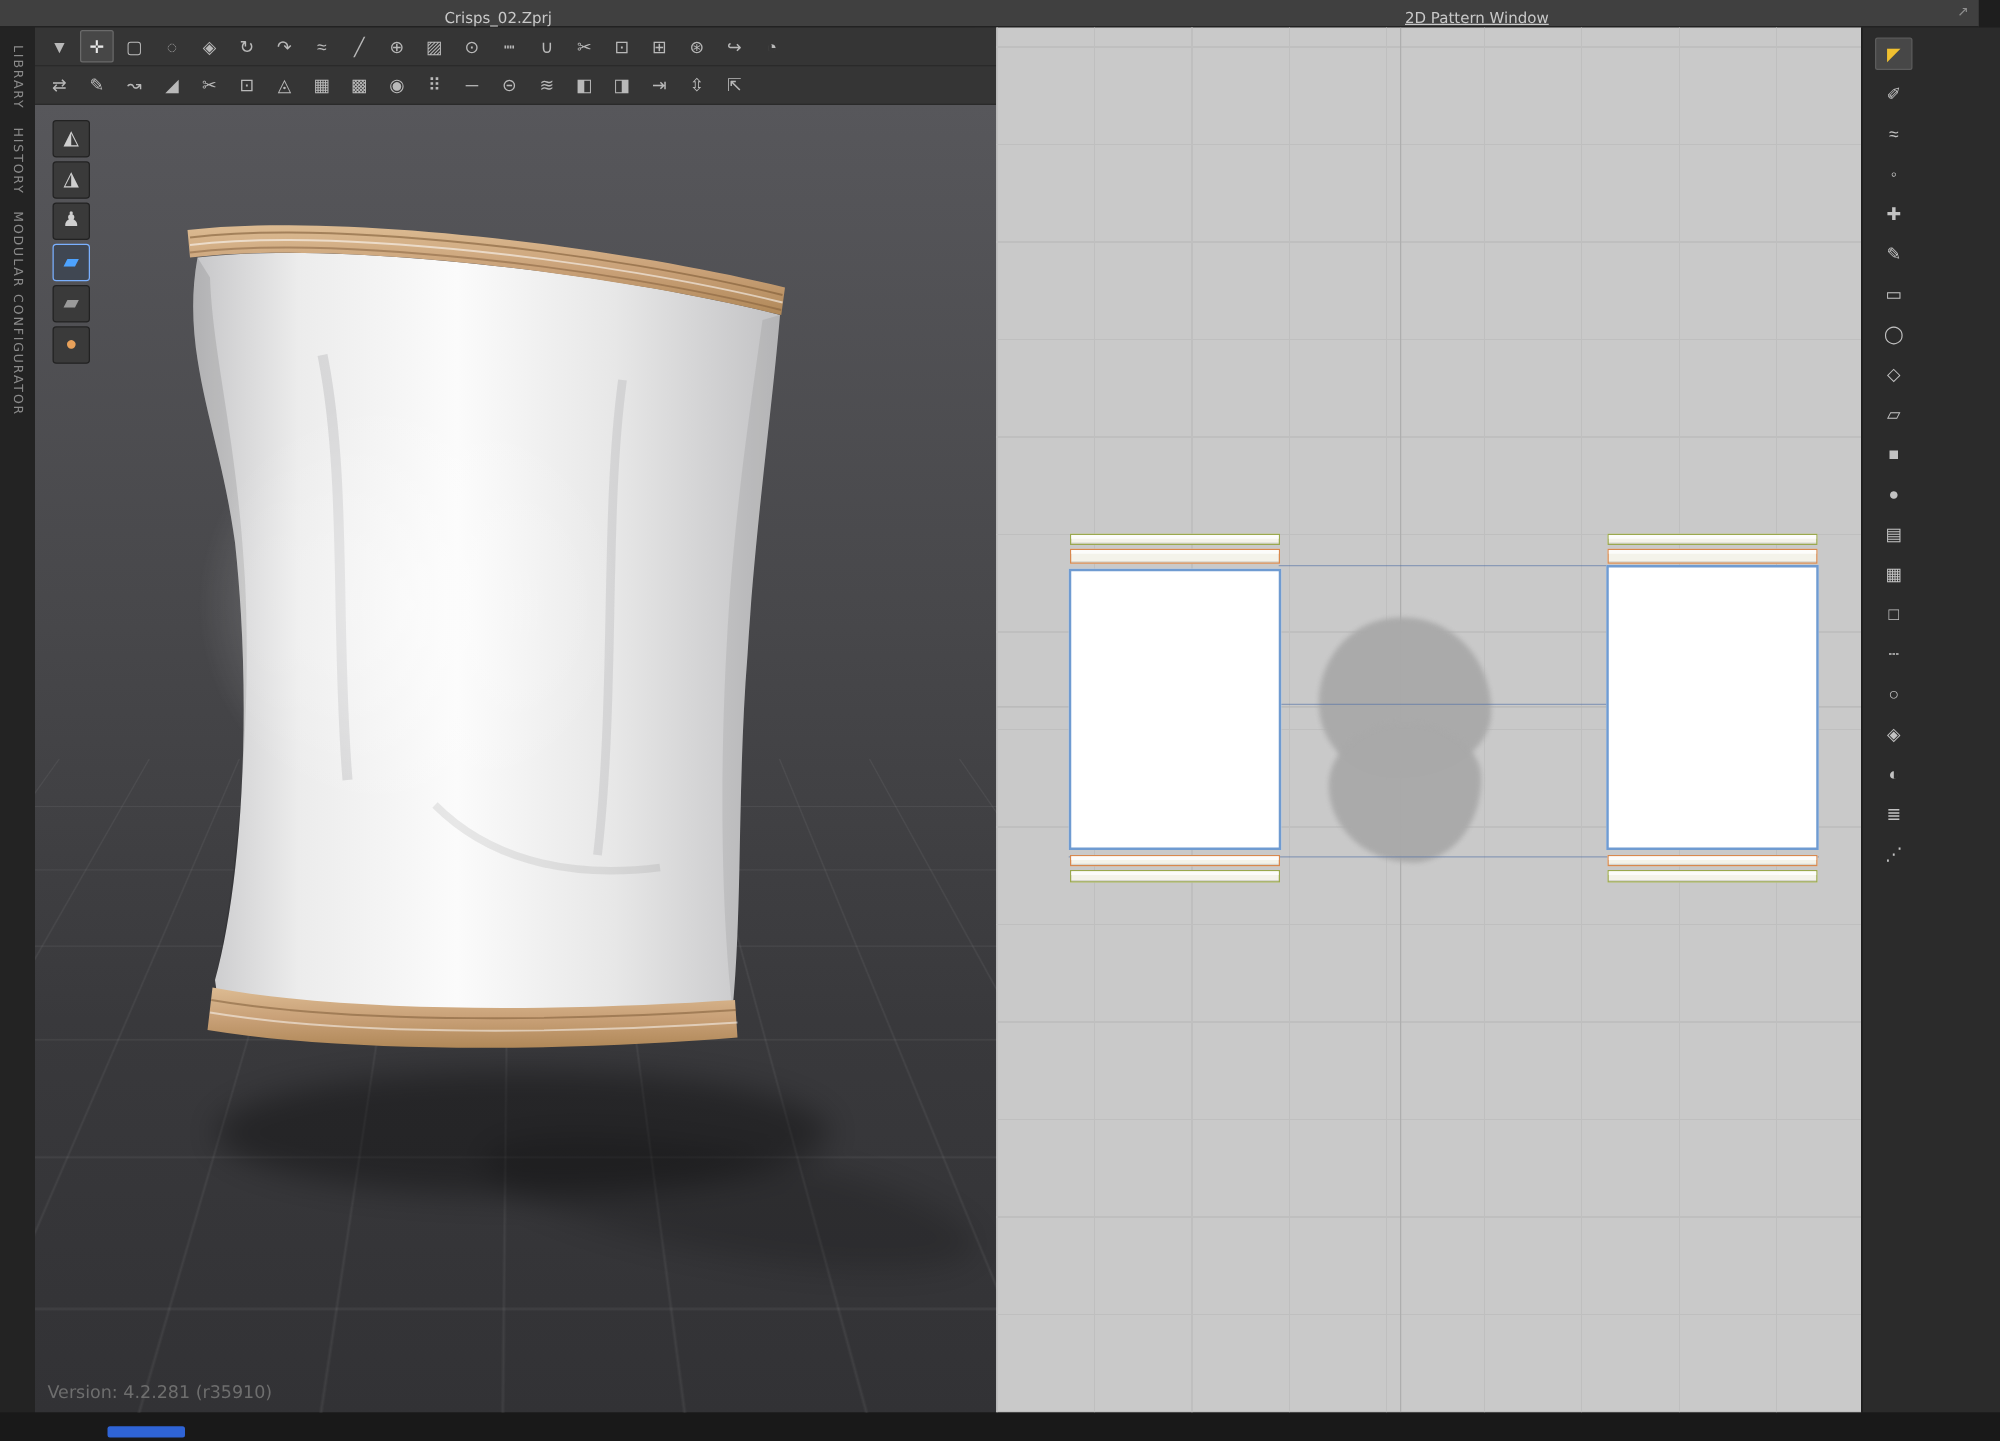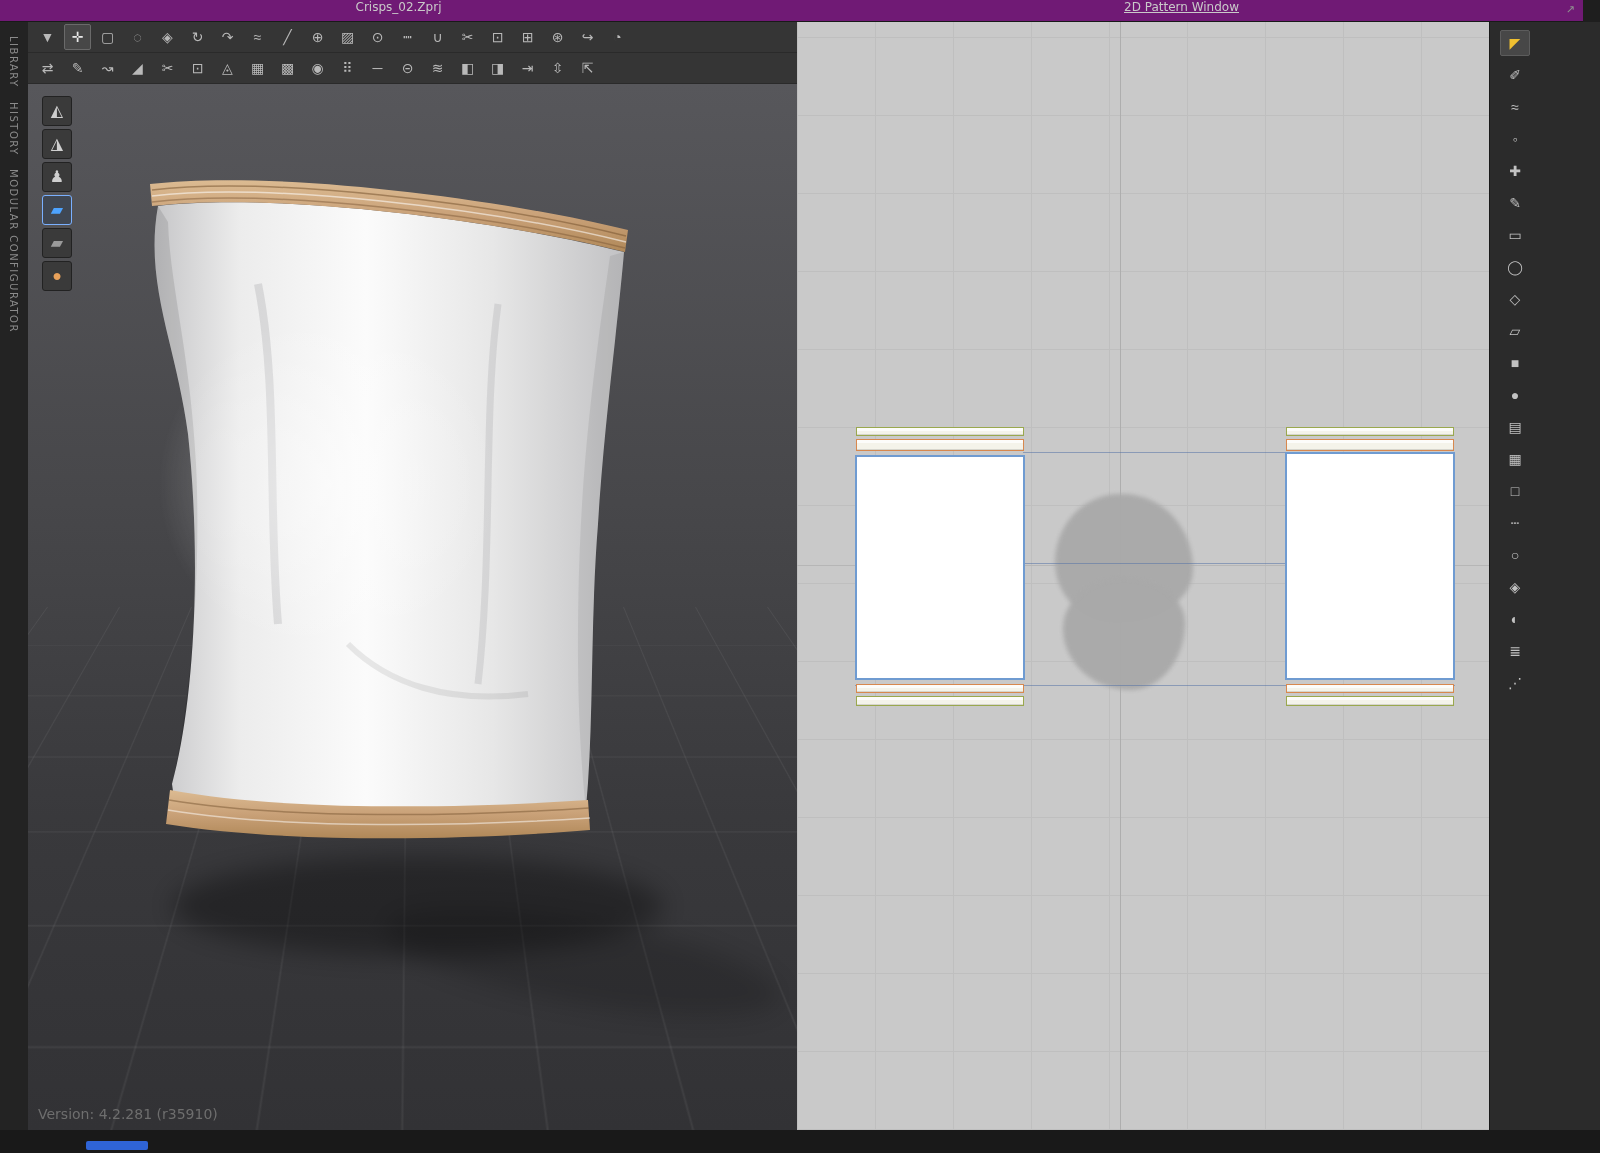--- a/index.html
+++ b/index.html
@@ -1,22 +1,22 @@
 <!DOCTYPE html>
 <html style="--pattern-border: #6f9bd1; --seam-green: #9aa84e; --seam-orange: #d8884e; --accent-yellow: #f0c030; --taskbar-pill: #2f64d6; --seal-tan: #c9a178;"><head>
 <meta charset="utf-8">
 <style>
   * { margin:0; padding:0; box-sizing:border-box; }
   html,body { width:1600px; height:1153px; overflow:hidden; background:#1e1e1e;
     font-family:"DejaVu Sans","Liberation Sans",sans-serif; }
   #app { position:relative; width:1600px; height:1153px; background:#1e1e1e; }
 
   
-  .titlebar { position:absolute; top:0; height:22px; background:#701a75;
-    border-bottom:1px solid #191919; display:flex; align-items:flex-start; justify-content:center;
+  .titlebar { position:absolute; top:0; height:22px; background:#404040;
+    border-bottom:1px solid #191919; display:flex; align-items:flex-end; justify-content:center;
     color:#c9c9c9; font-size:12px; }
   .titlebar .popout { position:absolute; right:8px; top:3px; color:#8f8f8f; font-size:11px; cursor:pointer; }
   #titlebar-left { left:0; width:797px; }
   #titlebar-right { left:780px; width:803px;text-decoration:underline; }
 
   
   #side-strip { position:absolute; left:0; top:22px; width:28px; height:1108px; background:#232323; }
   #side-strip .vtab { writing-mode:vertical-rl; color:#8b8b8b; font-size:10px; letter-spacing:1.5px;
     margin:14px 0 14px 8px; cursor:pointer; white-space:nowrap; }
 

